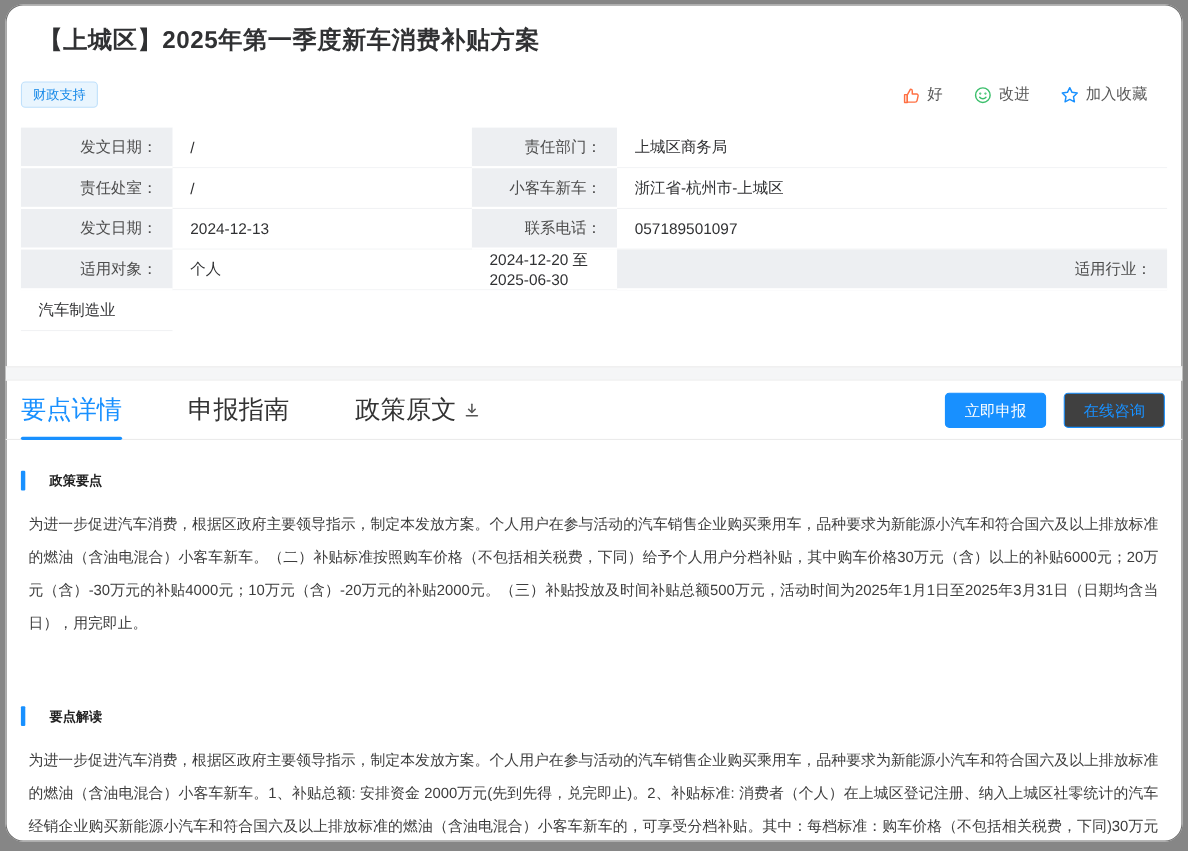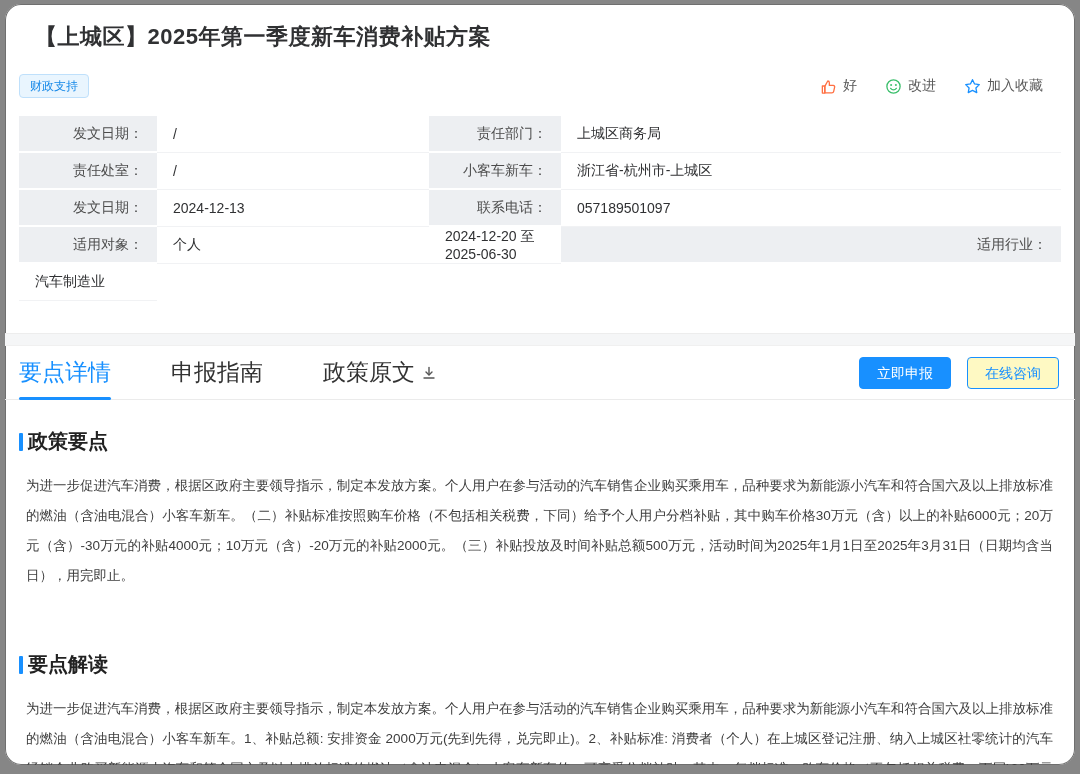--- a/index.html
+++ b/index.html
@@ -83,26 +83,26 @@
     margin-right: 60px; font-size: 23px; color: #333; cursor: pointer;
   }
   .tab.active { color: #1890ff; }
   .tab.active::after {
     content: ""; position: absolute; left: 0; right: 0; bottom: 0;
     height: 3px; background: #1890ff; border-radius: 2px;
   }
   .tab-actions { margin-left: auto; display: flex; gap: 16px; }
   .btn { font-size: 14px; border-radius: 4px; padding: 8px 17px; line-height: 1; cursor: pointer; }
   .btn-primary { background: #1890ff; border: 1px solid #1890ff; color: #fff; }
-  .btn-outline { background: #fef9c3; border: 1px solid #1890ff; color: #1890ff; }
+  .btn-outline { background: #404040; border: 1px solid #1890ff; color: #1890ff; }
   
   .section-header {
-    display: flex; align-items: center; gap: 5px;
+    display: flex; align-items: center; gap: 22px;
     margin: 28px 14px 0 14px;
-    font-size: 20px; font-weight: bold; color: #222; text-align: center;
+    font-size: 12px; font-weight: bold; color: #222; text-align: center;
   }
   .section-bar { width: 4px; height: 18px; background: #1890ff; border-radius: 1px; }
   .para {
     margin: 16px 22px 0 21px;
     font-size: 13.5px; line-height: 30px; color: #3d3d3d;
     text-align: justify;
   }
   .section-gap { margin-top: 60px; }
   svg { display: block; }
 </style>

